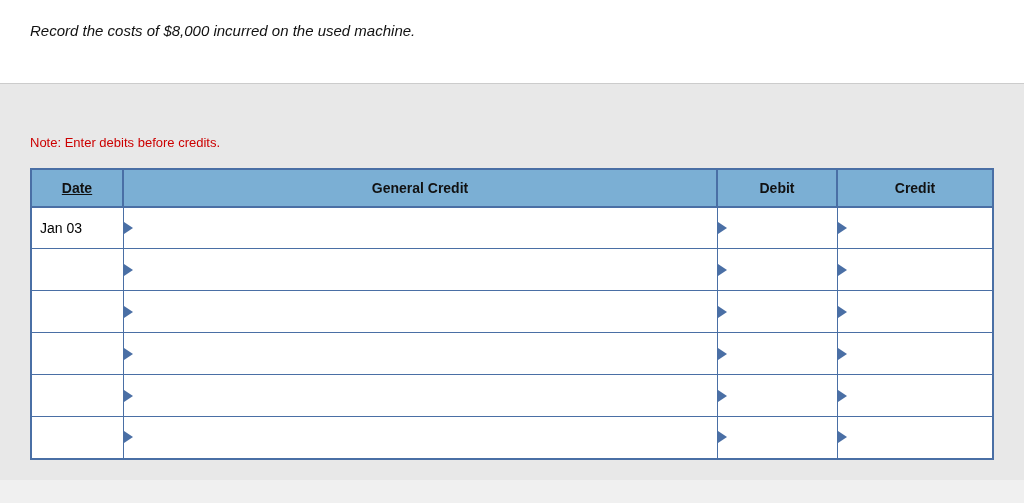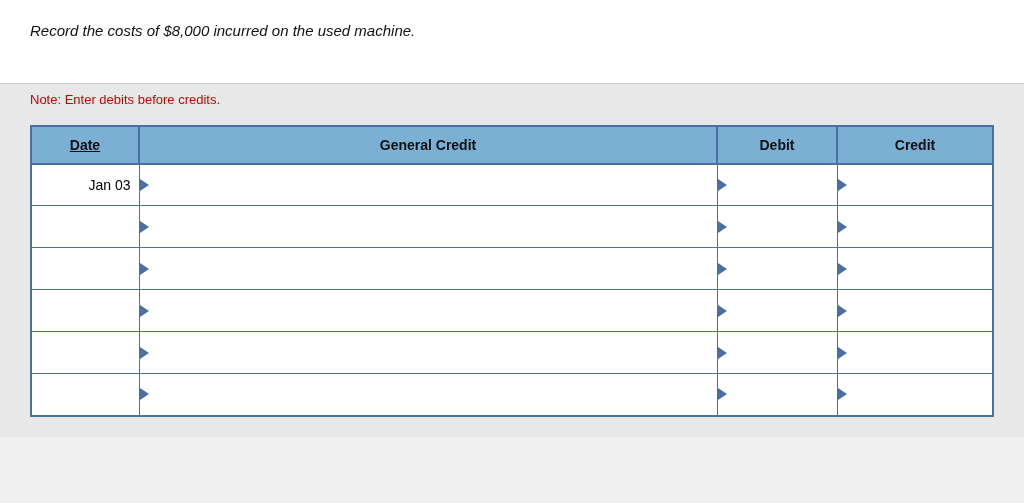--- a/index.html
+++ b/index.html
@@ -36,20 +36,21 @@
     }
 
     .note-section {
       background-color: #e8e8e8;
       padding: 8px 30px;
     }
 
     .note-text {
       color: #cc0000;
       font-size: 13px;
+      margin-top: 43px;
     }
 
     .journal-section {
       background-color: #e8e8e8;
       padding: 10px 30px 20px 30px;
     }
 
     .journal-table {
       width: 100%;
       border-collapse: collapse;
@@ -64,21 +65,21 @@
     .journal-table thead th {
       border: 2px solid #4a6fa5;
       padding: 10px 8px;
       text-align: center;
       font-weight: bold;
       color: #111111;
       font-size: 14px;
     }
 
     .journal-table thead th.date-col {
-      width: 108px;
+      width: 92px;
       text-decoration: underline;
     }
 
     .journal-table thead th.journal-col {
       width: auto;
     }
 
     .journal-table thead th.debit-col {
       width: 120px;
     }
@@ -140,21 +141,21 @@
       font-size: 14px;
     }
 
     .cell-input-no-arrow {
       width: 100%;
       height: 100%;
       border: none;
       outline: none;
       background: transparent;
       font-size: 14px;
-      text-align: right;
+      text-align: left;
     }
   </style>
 </head>
 <body>
 
 <div class="page-container">
 
   <div class="instruction-section">
     <p class="instruction-text">Record the costs of $8,000 incurred on the used machine.</p>
   </div>

